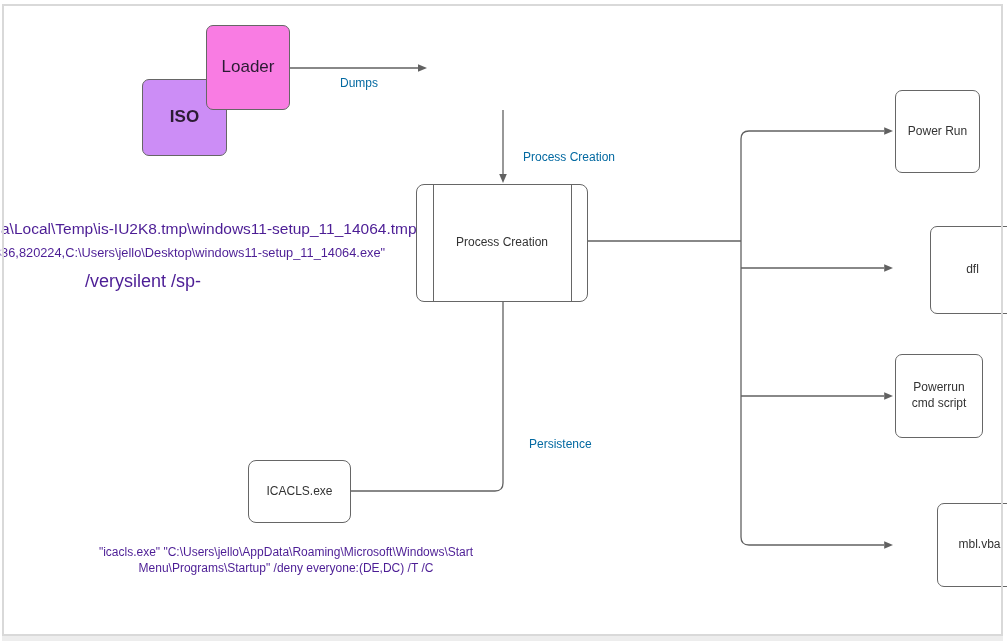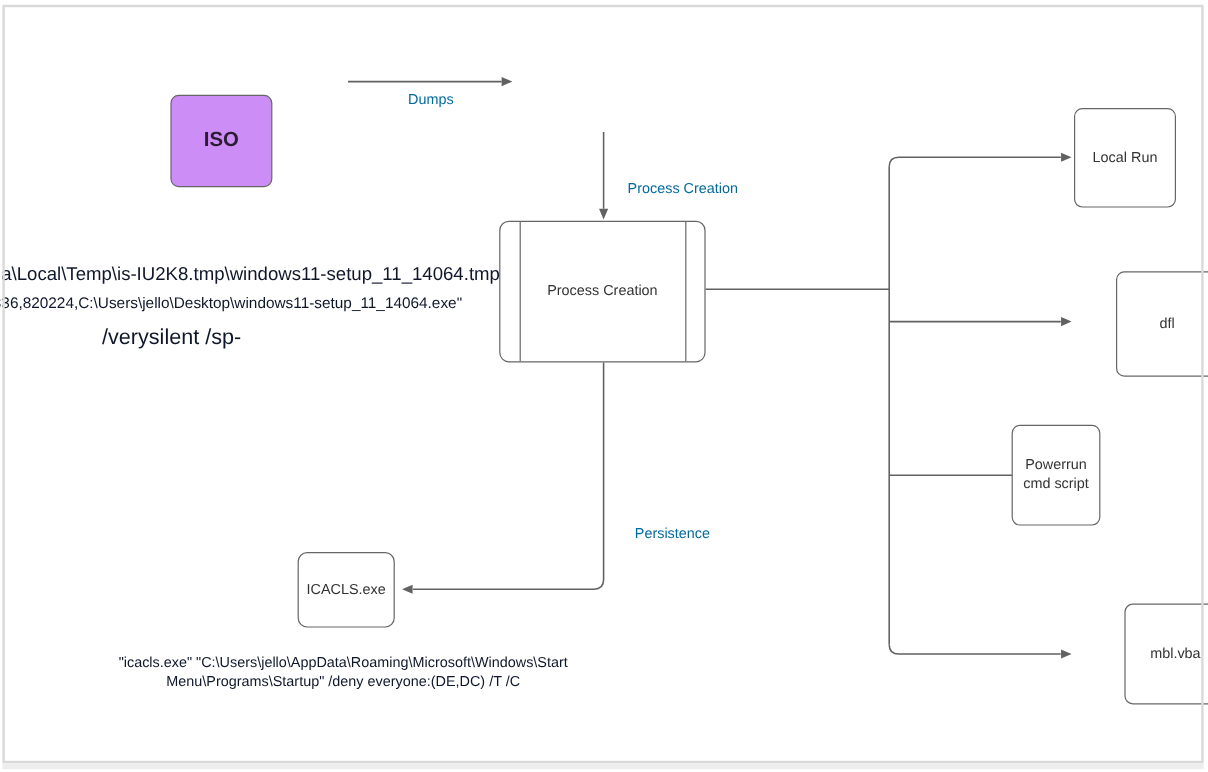--- a/index.html
+++ b/index.html
@@ -18,30 +18,30 @@
 
   #node-iso    { left:142px; top:79px;  width:85px;  height:77px; background:var(--iso-fill,#cc8df6); font-size:17px; font-weight:bold; color:#2b1b33; z-index:1; }
   #node-loader { left:206px; top:25px;  width:84px;  height:85px; background:var(--loader-fill,#f97ce3); font-size:17px; color:#2b1b33; z-index:2; }
   #node-mzp    { left:428px; top:25px;  width:150px; height:85px; background:var(--mzp-fill,#f5921e); border-color:#e0820e; color:var(--mzp-text,#ffffff); font-weight:bold; font-size:15px; padding:0 12px; }
   #node-process{ left:416px; top:184px; width:172px; height:118px; border-radius:8px; }
   #node-process .pp-line { position:absolute; top:0; bottom:0; width:1px; background:var(--node-border,#666666); }
   #node-process .pp-left  { left:16px; }
   #node-process .pp-right { right:15px; }
   #node-power-run { left:895px; top:90px;  width:85px; height:83px; }
   #node-dfl       { left:930px; top:226px; width:85px; height:88px; }
-  #node-powerrun-cmd-script { left:843px; top:354px; width:74px; height:84px; padding:0 5px; }
+  #node-powerrun-cmd-script { left:895px; top:354px; width:88px; height:84px; padding:0 5px; }
   #node-mbl-vba   { left:937px; top:503px; width:85px; height:84px; }
-  #node-icacls    { left:248px; top:460px; width:81px; height:63px; border-width:1.5px; border-radius:8px; }
+  #node-icacls    { left:248px; top:460px; width:103px; height:63px; border-width:1.5px; border-radius:8px; }
 
   .edge-label { position:absolute; font-size:12px; color:#0369a1; white-space:nowrap; background:#ffffff; padding:0 2px; }
   #edge-label-dumps       { left:338px; top:76px; }
   #edge-label-process     { left:521px; top:150px; }
   #edge-label-persistence { left:527px; top:437px; }
 
-  .annotation { position:absolute; color:#0f172a; white-space:nowrap; }
+  .annotation { position:absolute; color:#4c1d95; white-space:nowrap; }
   #tmp-path-line1 { left:1px;  top:220px; font-size:15.5px; }
   #tmp-path-line2 { left:-6px; top:245px; font-size:12.8px; }
   #tmp-path-line3 { left:85px; top:271px; font-size:18px; }
   #icacls-command { left:94px; top:544px; width:384px; text-align:center; font-size:12px; line-height:16px; white-space:normal; }
   #icacls-command div { white-space:nowrap; }
 </style>
 </head>
 <body>
 
 <div id="canvas">
@@ -70,30 +70,33 @@
     <polygon points="893,545 884.2,541.2 884.2,548.8"></polygon>
 
     <path d="M503,302 V483 Q503,491 495,491 H344"></path>
     <polygon points="335,491 343.8,487.2 343.8,494.8"></polygon>
   </svg>
 
   <div class="node" id="node-iso">
     <span>ISO</span>
   </div>
 
+  <div class="node" id="node-loader">
+    <span>Loader</span>
+  </div>
 
 
   <div class="node" id="node-process">
     <span class="pp-line pp-left"></span>
     <span class="pp-line pp-right"></span>
     <span>Process Creation</span>
   </div>
 
   <div class="node" id="node-power-run">
-    <span>Local Run</span>
+    <span>Power Run</span>
   </div>
 
   <div class="node" id="node-dfl">
     <span>dfl</span>
   </div>
 
   <div class="node" id="node-powerrun-cmd-script">
     <span>Powerrun cmd script</span>
   </div>
 

